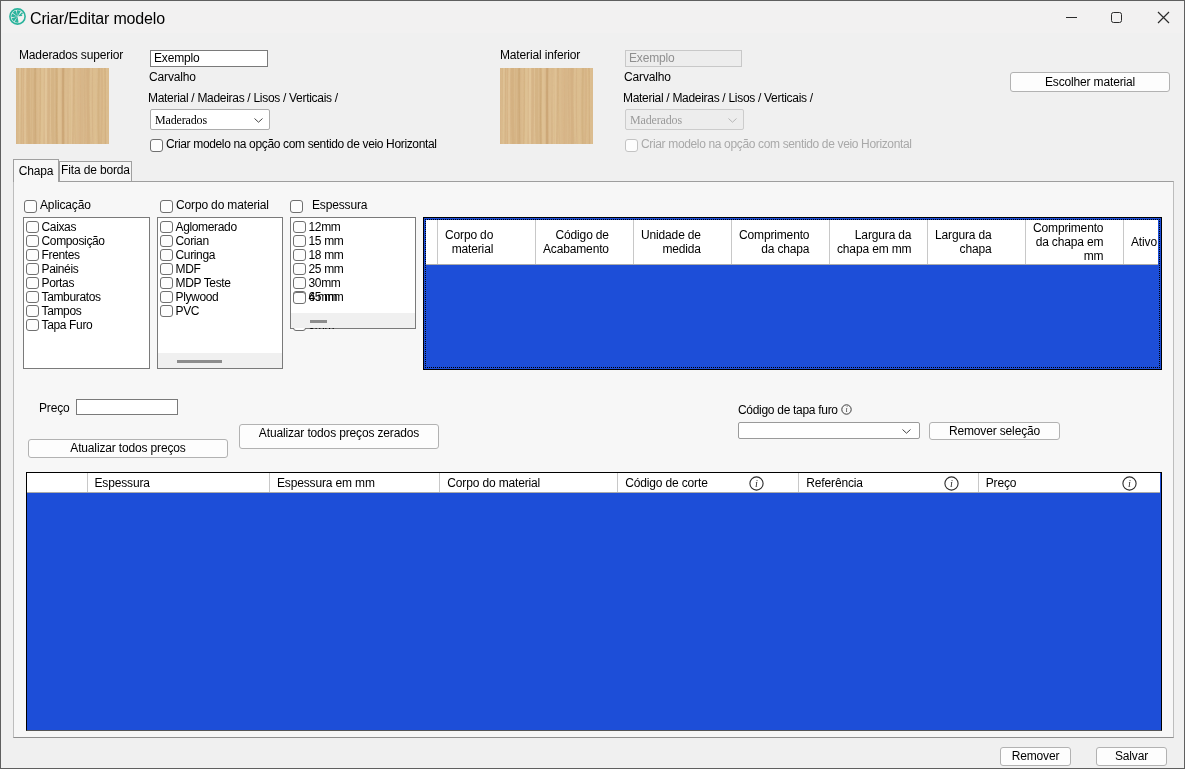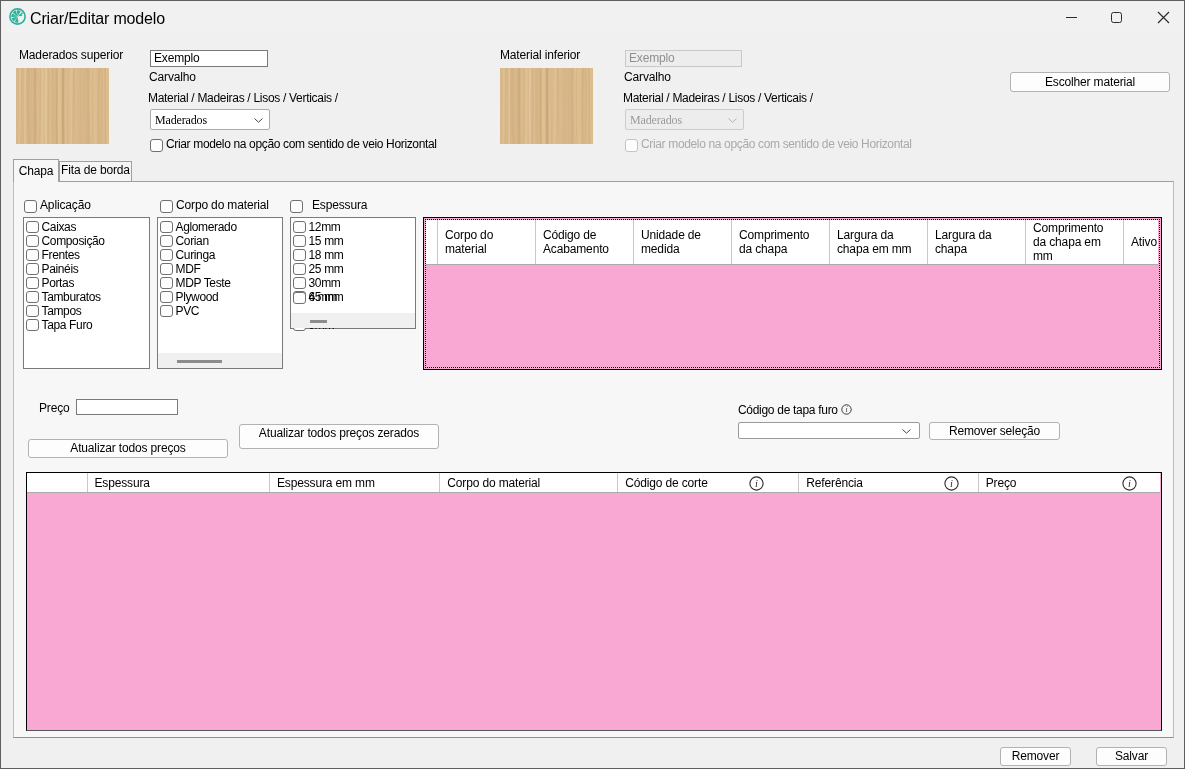--- a/index.html
+++ b/index.html
@@ -30,21 +30,21 @@
 
 .listbox { position:absolute; background:#fff; border:1px solid #7a7a7a; }
 .li { position:absolute; left:0; width:100%; height:14px; }
 .li .lcb { position:absolute; left:1.5px; top:-0.5px; width:13px; height:12px; background:#fdfdfd; border:1px solid #707070; border-radius:3px; }
 .li .ltx { position:absolute; left:17.5px; top:-2px; font-size:12px; white-space:nowrap; letter-spacing:-0.35px; }
 .hscroll { position:absolute; left:0; bottom:0; width:100%; height:15px; background:#f0f0f0; }
 .hthumb { position:absolute; top:7px; height:2.5px; background:#8c8c8c; }
 
 #tabctl-panel { position:absolute; left:12px; top:180px; width:1161px; height:557px; background:#f7f7f7; border:1px solid #bdbdbd; border-top:1px solid #9e9e9e; border-bottom:1px solid #8f8f8f; }
 .tab { position:absolute; background:#f7f7f7; border:1px solid #a0a0a0; border-bottom:none; font-size:12px; text-align:center; }
-.grid { position:absolute; background:#f9a8d4; border:1.5px solid #000; }
+.grid { position:absolute; background:#1d4ed8; border:1.5px solid #000;text-align:right; }
 .grid-inner { position:absolute; left:1px; top:1px; right:1px; bottom:1px; border:1px dotted #000; }
 .ghead { position:absolute; left:1px; top:1px; background:#fff; }
 .gcell { position:absolute; top:0; height:100%; border-right:1px solid #c8c8c8; font-size:12px; line-height:14px; }
 .gcell .ct { position:absolute; left:7px; }
 .ghead-bot { position:absolute; left:0; bottom:0; width:100%; height:1px; background:#ababab; }
 .info { position:absolute; }
 </style>
 </head>
 <body>
 

